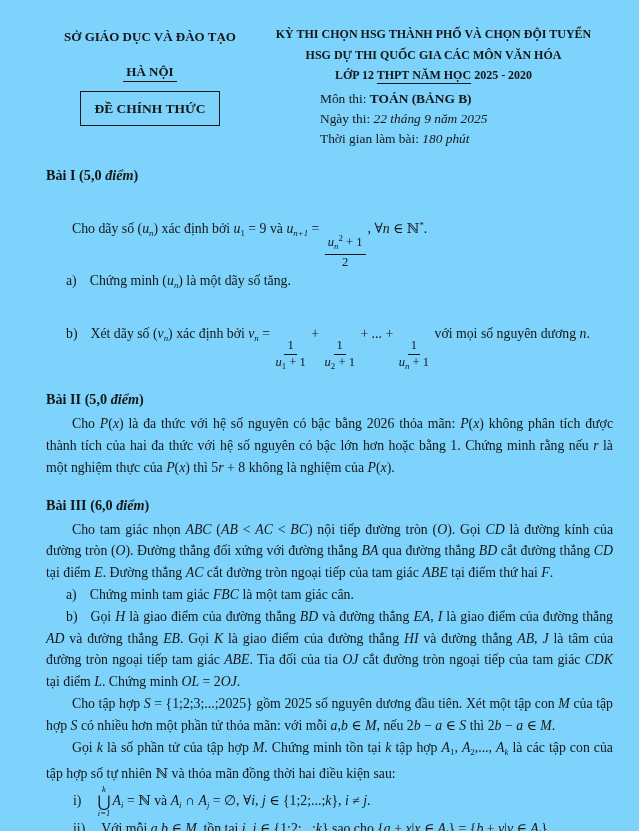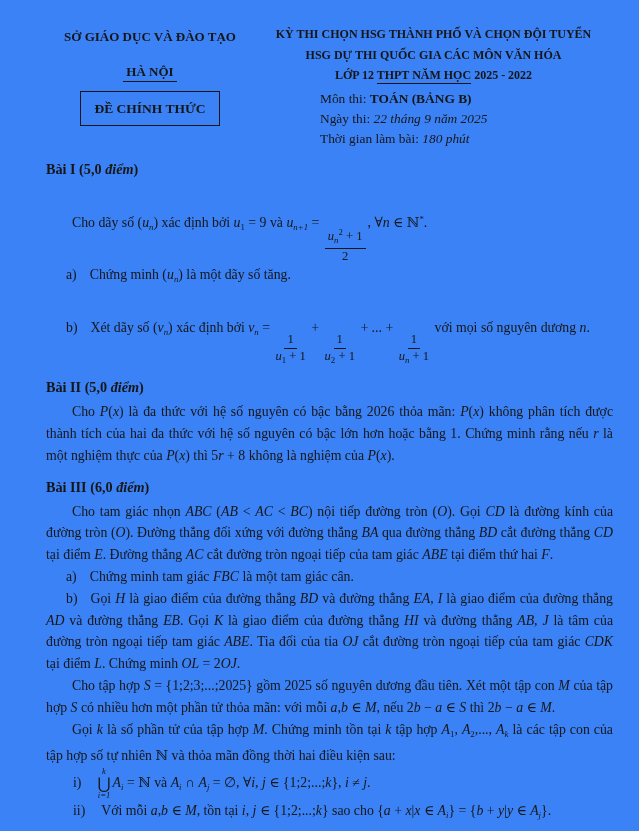--- a/index.html
+++ b/index.html
@@ -1,17 +1,17 @@
 <!DOCTYPE html>
 <html lang="vi"><head>
 <meta charset="utf-8">
 <style>
   html,body{margin:0;padding:0;background:#e8e8e8;}
   .page{
-    width:639px;height:831px;margin:0 auto;background:#3b82f6;
+    width:639px;height:831px;margin:0 auto;background:#7dd3fc;
     position:relative;overflow:hidden;color:#161616;
     font-family:"Liberation Serif","DejaVu Serif","DejaVu Sans",serif;
   }
   .content{padding:24px 26px 0 46px;}
 
   
   .header{display:flex;align-items:flex-start;}
   .h-left{width:208px;text-align:center;padding-top:4px;flex:none;}
   .h-org{font-weight:bold;font-size:13px;line-height:18px;white-space:nowrap;}
   .h-city{font-weight:bold;font-size:13px;line-height:20px;margin-top:16px;}
@@ -21,21 +21,21 @@
          font-weight:bold;font-size:13.5px;line-height:17px;}
   .h-right{flex:1;text-align:center;}
   .h-t1{font-weight:bold;font-size:12px;line-height:20.5px;white-space:nowrap;}
   .un3{border-bottom:1.4px solid #161616;padding-bottom:1px;}
   .h-meta{margin:3px 0 0 66px;text-align:left;font-size:13.4px;line-height:20px;}
   .h-meta .lbl{font-weight:normal;}
   .h-meta .bd-val{font-weight:bold;}
   .h-meta .it-val{font-style:italic;}
 
   
-  .heading{font-size:14.2px;font-weight:bold;margin:10px 0 3px;line-height:21px;}
+  .heading{font-size:14.2px;font-weight:bold;margin:16px 0 3px;line-height:21px;}
   .para{margin:0;text-align:justify;font-size:13.8px;line-height:21.8px;}
   .para.indent{text-indent:26px;}
   .para.flush{text-indent:0;}
   .para.item{text-indent:20px;}
   .para.item2{text-indent:27px;}
   .marker{padding-right:13px;}
   .item2 .marker{padding-right:16px;}
 
   .it{font-style:italic;}
   .bd{font-weight:bold;}
@@ -66,21 +66,21 @@
       <div class="h-left">
         <div class="h-org">SỞ GIÁO DỤC VÀ ĐÀO TẠO</div>
         <div class="h-city"><span class="h-city-txt">HÀ NỘI</span></div>
         <div class="h-boxwrap">
           <div class="h-box"><span>ĐỀ CHÍNH THỨC</span></div>
         </div>
       </div>
       <div class="h-right">
         <div class="h-t1">KỲ THI CHỌN HSG THÀNH PHỐ VÀ CHỌN ĐỘI TUYỂN</div>
         <div class="h-t1">HSG DỰ THI QUỐC GIA CÁC MÔN VĂN HÓA</div>
-        <div class="h-t1"><span>LỚP 12 </span><span class="un3">THPT NĂM HỌC</span><span> 2025 - 2022</span></div>
+        <div class="h-t1"><span>LỚP 12 </span><span class="un3">THPT NĂM HỌC</span><span> 2025 - 2020</span></div>
         <div class="h-meta">
           <div><span class="lbl">Môn thi: </span><span class="bd-val">TOÁN (BẢNG B)</span></div>
           <div><span class="lbl">Ngày thi: </span><span class="it-val">22 tháng 9 năm 2025</span></div>
           <div><span class="lbl">Thời gian làm bài: </span><span class="it-val">180 phút</span></div>
         </div>
       </div>
     </header>
 
     <main>
         <p class="heading"><span class="bd">Bài I (5,0 </span><span class="it bd">điểm</span><span class="bd">)</span></p>

